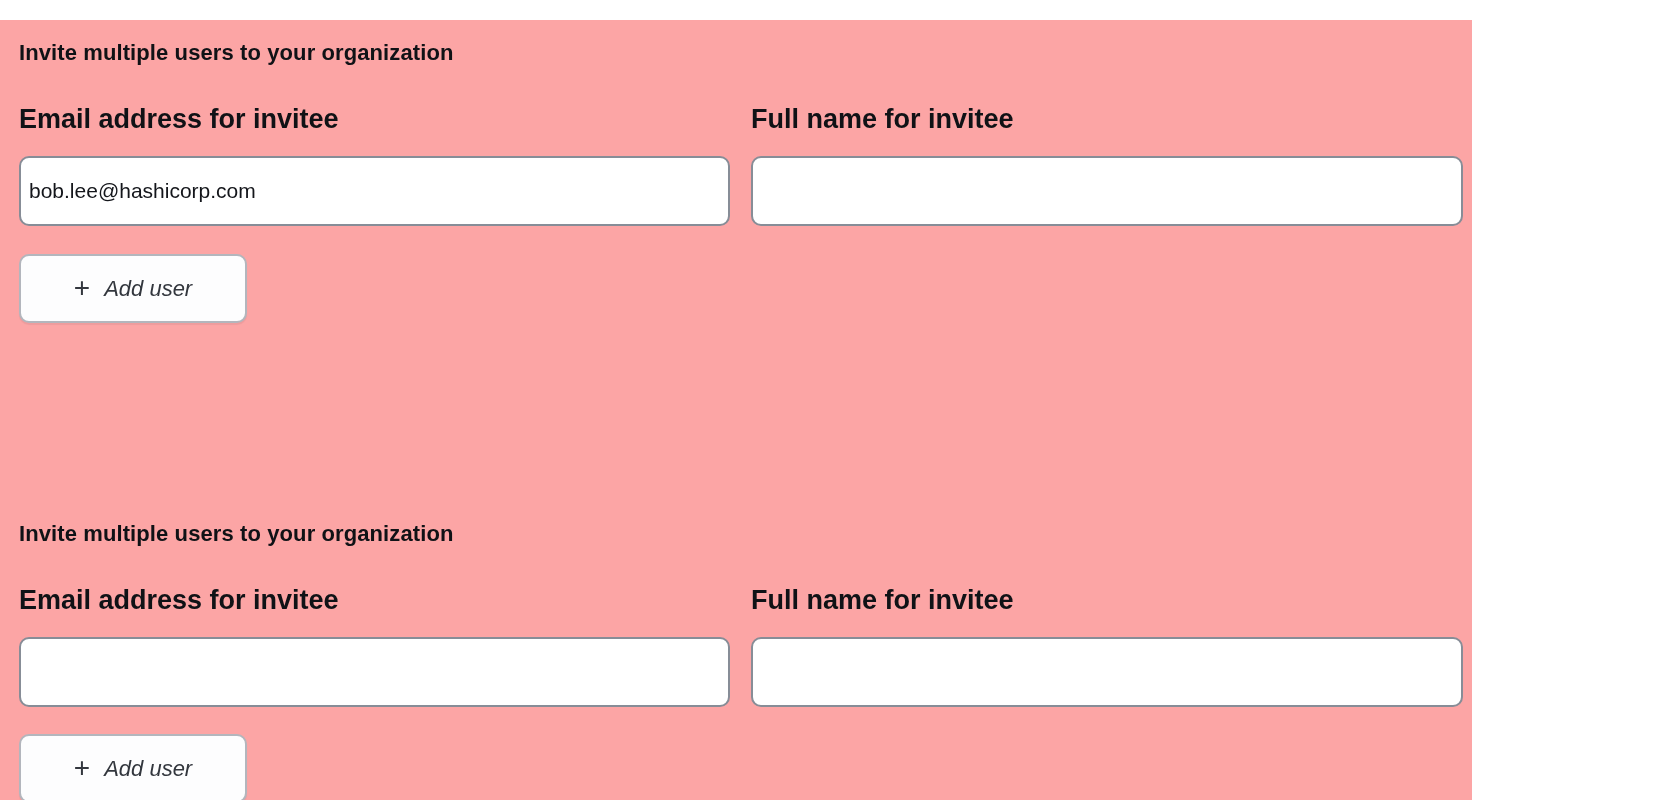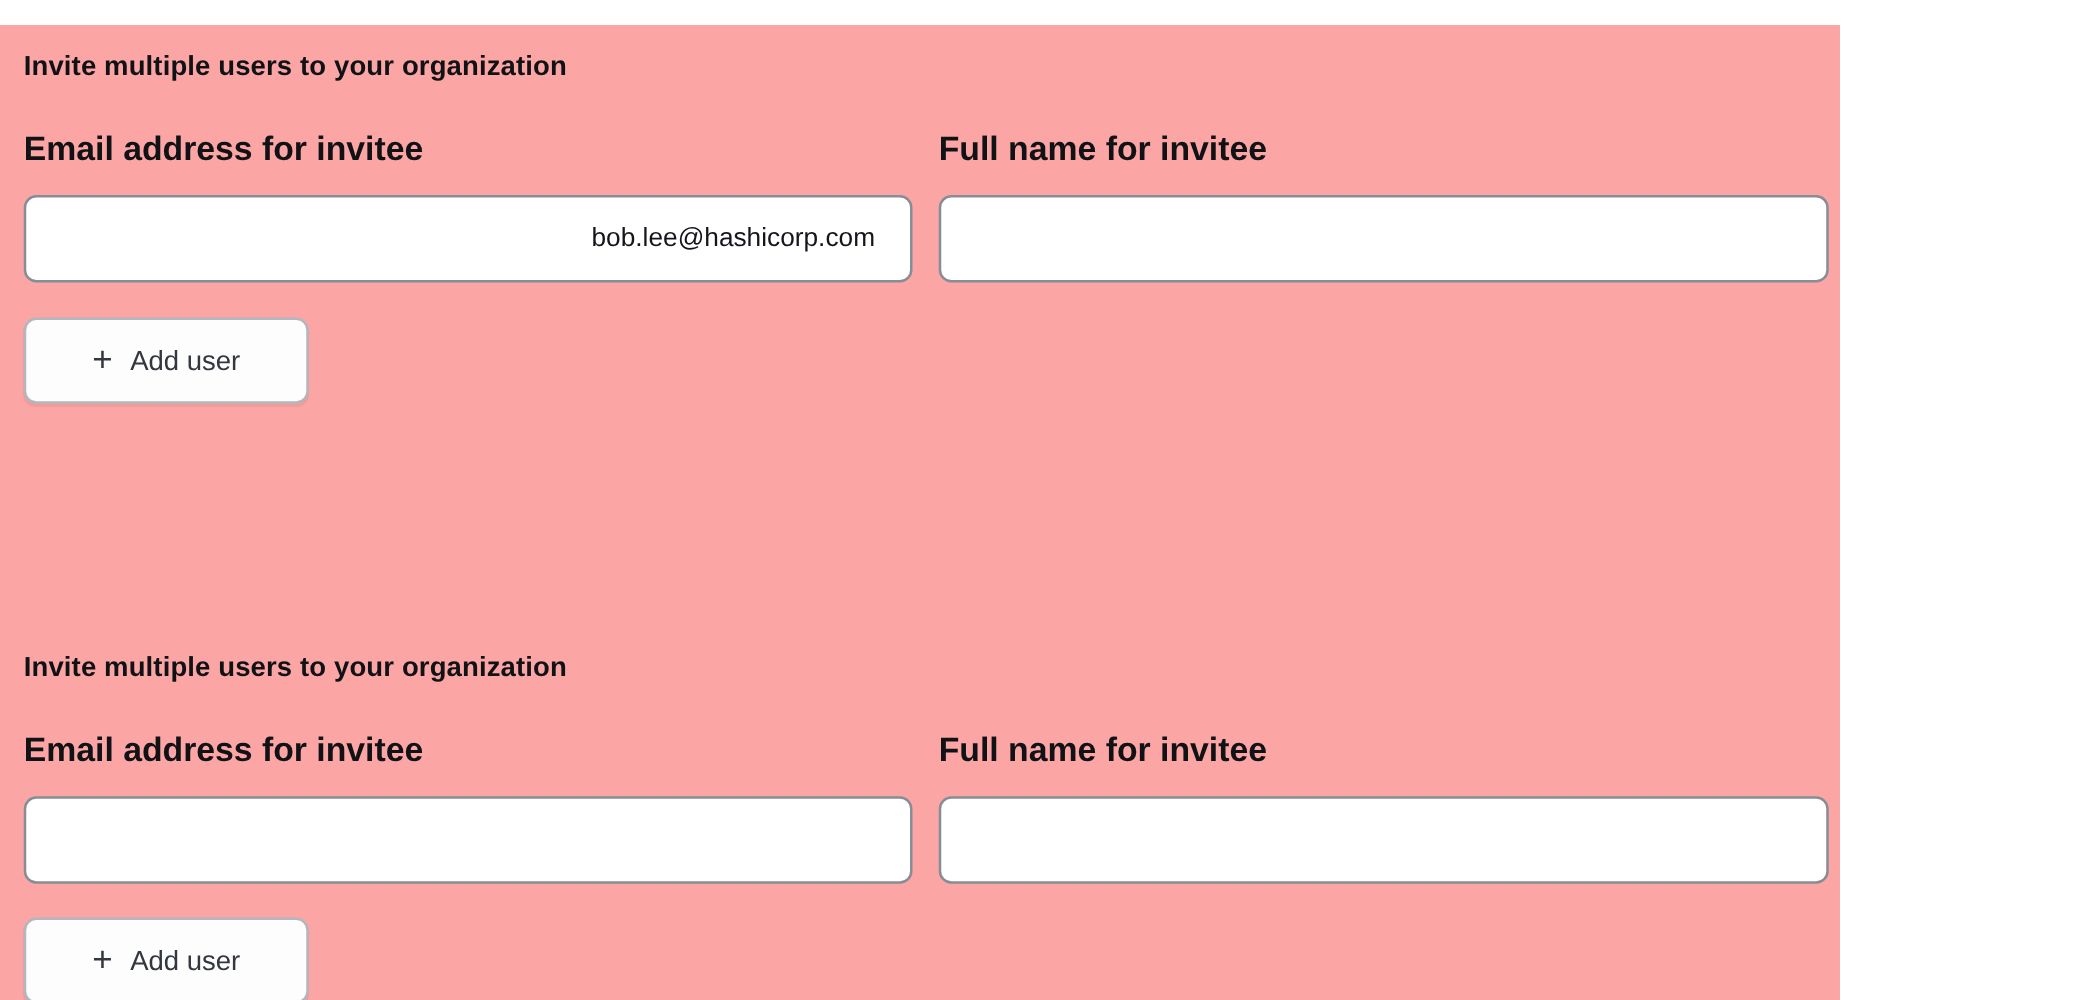--- a/index.html
+++ b/index.html
@@ -28,26 +28,25 @@
     color: #101216;
     white-space: nowrap;
   }
   .text-input {
     position: absolute;
     box-sizing: border-box;
     height: 70px;
     background: #ffffff;
     border: 2px solid var(--input-border, #878d97);
     border-radius: 10px;
-    padding: 0 28px;
+    padding: 0 8px;
     font-family: "Liberation Sans", sans-serif;
     font-size: 21px;
     color: #14161b;
     outline: none;
-    text-align: right;
   }
   .btn-add {
     position: absolute;
     left: 19px;
     box-sizing: border-box;
     width: 228px;
     height: 69px;
     background: #fdfdfe;
     border: 2px solid var(--button-border, #b3b6bd);
     border-radius: 10px;
@@ -64,20 +63,21 @@
     font-weight: 400;
     color: #33373e;
     line-height: 1;
     margin-top: -2px;
   }
   .btn-add .btn-label {
     font-size: 22px;
     font-weight: 400;
     color: #33373e;
     white-space: nowrap;
+    font-style: italic;
   }
   .btn-delete {
     position: absolute;
     left: 1481px;
     top: 135px;
     box-sizing: border-box;
     width: 70px;
     height: 70px;
     background: var(--delete-bg, #dfe1e5);
     border: 2px solid #aeb1b8;

